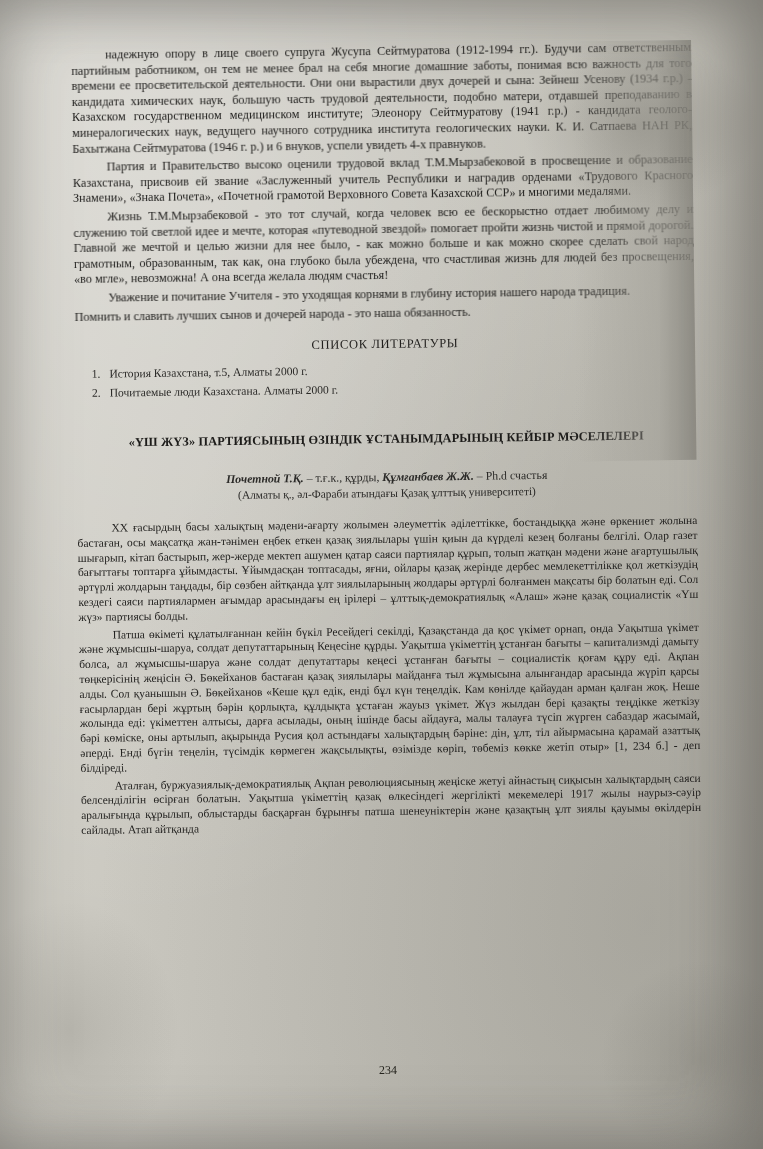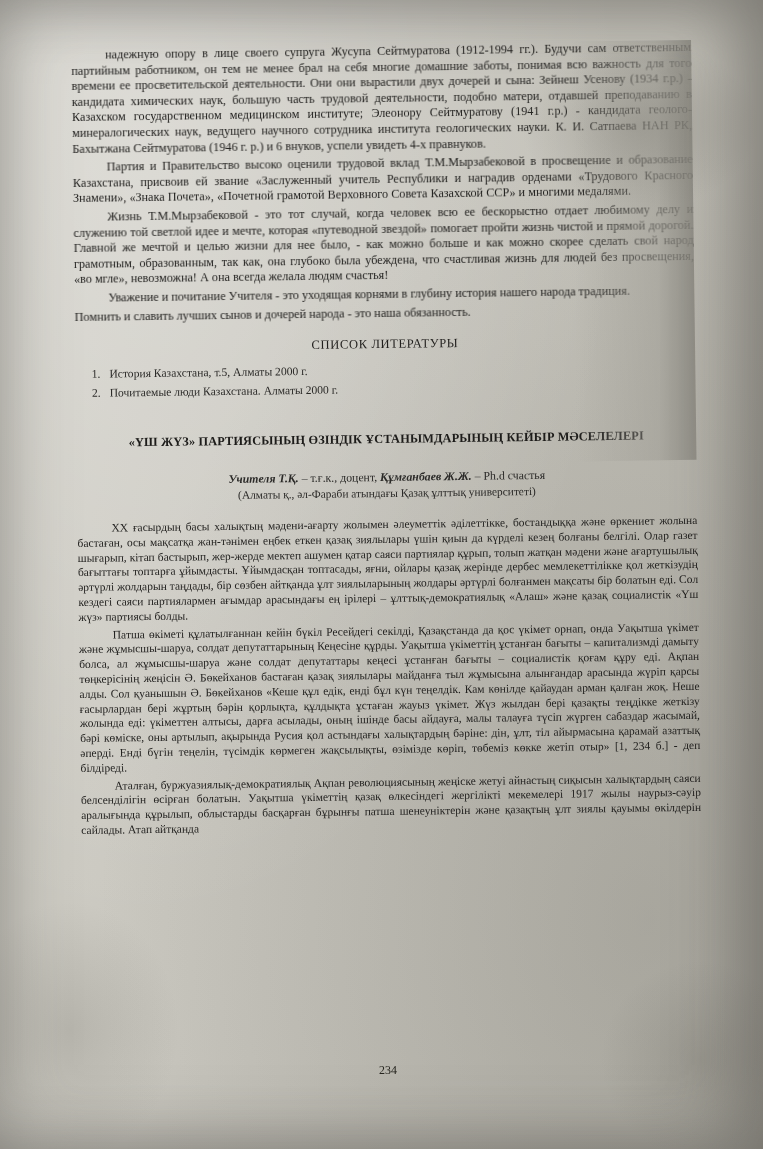--- a/index.html
+++ b/index.html
@@ -147,22 +147,22 @@
       <div class="section-title">СПИСОК ЛИТЕРАТУРЫ</div>
 
       <ol class="refs">
         <li>История Казахстана, т.5, Алматы 2000 г.</li>
         <li>Почитаемые люди Казахстана. Алматы 2000 г.</li>
       </ol>
 
       <div class="article-title">«ҮШ ЖҮЗ» ПАРТИЯСЫНЫҢ ӨЗІНДІК ҰСТАНЫМДАРЫНЫҢ КЕЙБІР МӘСЕЛЕЛЕРІ</div>
 
       <div class="authors">
-        <span class="nm">Учителя Т.Қ.</span>
-        <span>– т.ғ.к., доцент,</span>
+        <span class="nm">Почетной Т.Қ.</span>
+        <span>– т.ғ.к., құрды,</span>
         <span class="nm">Құмғанбаев Ж.Ж.</span>
         <span>– Ph.d счастья</span>
       </div>
       <div class="affil">(Алматы қ., әл-Фараби атындағы Қазақ ұлттық университеті)</div>
 
       <div class="body-kz">
         <p>ХХ ғасырдың басы халықтың мәдени-ағарту жолымен әлеуметтік әділеттікке, бостандыққа және өркениет жолына бастаған, осы мақсатқа жан-тәнімен еңбек еткен қазақ зиялылары үшін қиын да күрделі кезең болғаны белгілі. Олар газет шығарып, кітап бастырып, жер-жерде мектеп ашумен қатар саяси партиялар құрып, толып жатқан мәдени және ағартушылық бағыттағы топтарға ұйымдасты. Ұйымдасқан топтасады, яғни, ойлары қазақ жерінде дербес мемлекеттілікке қол жеткізудің әртүрлі жолдарын таңдады, бір сөзбен айтқанда ұлт зиялыларының жолдары әртүрлі болғанмен мақсаты бір болатын еді. Сол кездегі саяси партиялармен ағымдар арасындағы ең ірілері – ұлттық-демократиялық «Алаш» және қазақ социалистік «Үш жүз» партиясы болды.</p>
         <p>Патша өкіметі құлатылғаннан кейін бүкіл Ресейдегі секілді, Қазақстанда да қос үкімет орнап, онда Уақытша үкімет және жұмысшы-шаруа, солдат депутаттарының Кеңесіне құрды. Уақытша үкіметтің ұстанған бағыты – капитализмді дамыту болса, ал жұмысшы-шаруа және солдат депутаттары кеңесі ұстанған бағыты – социалистік қоғам құру еді. Ақпан төңкерісінің жеңісін Ә. Бөкейханов бастаған қазақ зиялылары майданға тыл жұмысына алынғандар арасында жүріп қарсы алды. Сол қуанышын Ә. Бөкейханов «Кеше құл едік, енді бұл күн теңелдік. Кам көнілде қайаудан арман қалған жоқ. Неше ғасырлардан бері жұртың бәрін қорлықта, құлдықта ұстаған жауыз үкімет. Жүз жылдан бері қазақты теңдікке жеткізу жолында еді: үкіметтен алтысы, дарға асылады, оның ішінде басы айдауға, малы талауға түсіп жүрген сабаздар жасымай, бәрі көміске, оны артылып, ақырында Русия қол астындағы халықтардың бәріне: дін, ұлт, тіл айырмасына қарамай азаттық әперді. Енді бүгін теңелін, түсімдік көрмеген жақсылықты, өзімізде көріп, төбеміз көкке жетіп отыр» [1, 234 б.] - деп білдіреді.</p>
         <p>Аталған, буржуазиялық-демократиялық Ақпан революциясының жеңіске жетуі айнастың сиқысын халықтардың саяси белсенділігін өсірған болатын. Уақытша үкіметтің қазақ өлкесіндегі жергілікті мекемелері 1917 жылы наурыз-сәуір аралығында құрылып, облыстарды басқарған бұрынғы патша шенеуніктерін және қазақтың ұлт зиялы қауымы өкілдерін сайлады. Атап айтқанда</p>
       </div>

